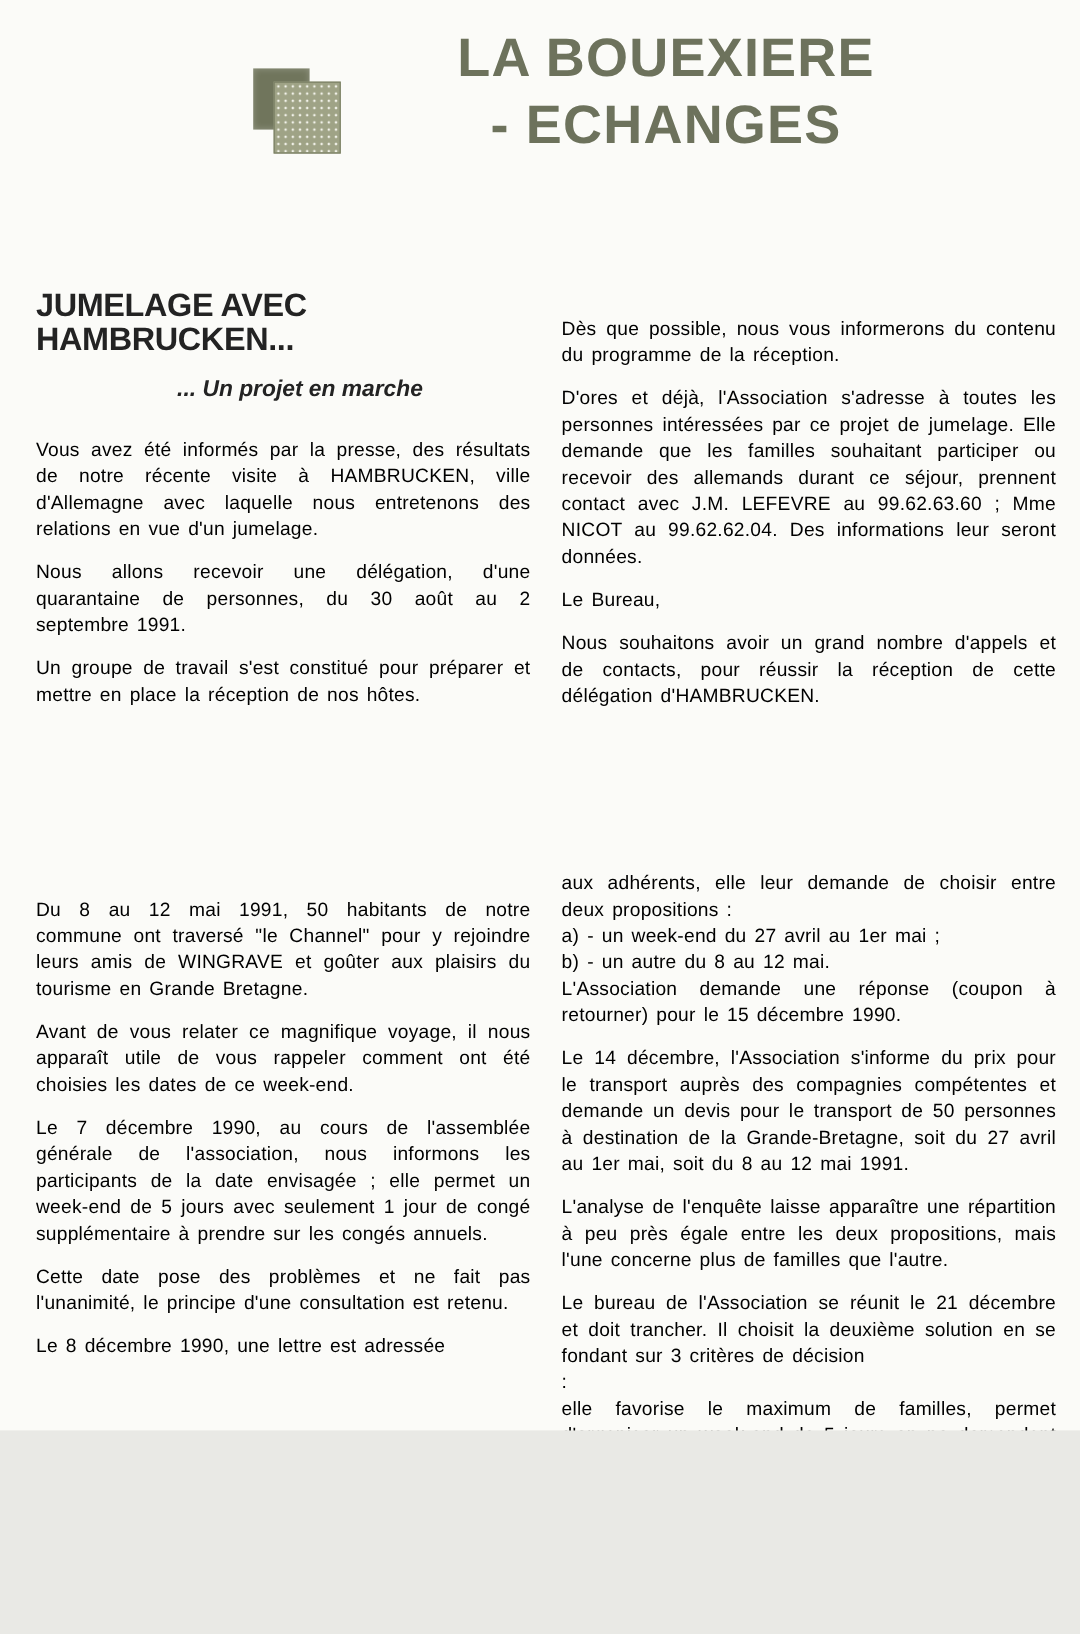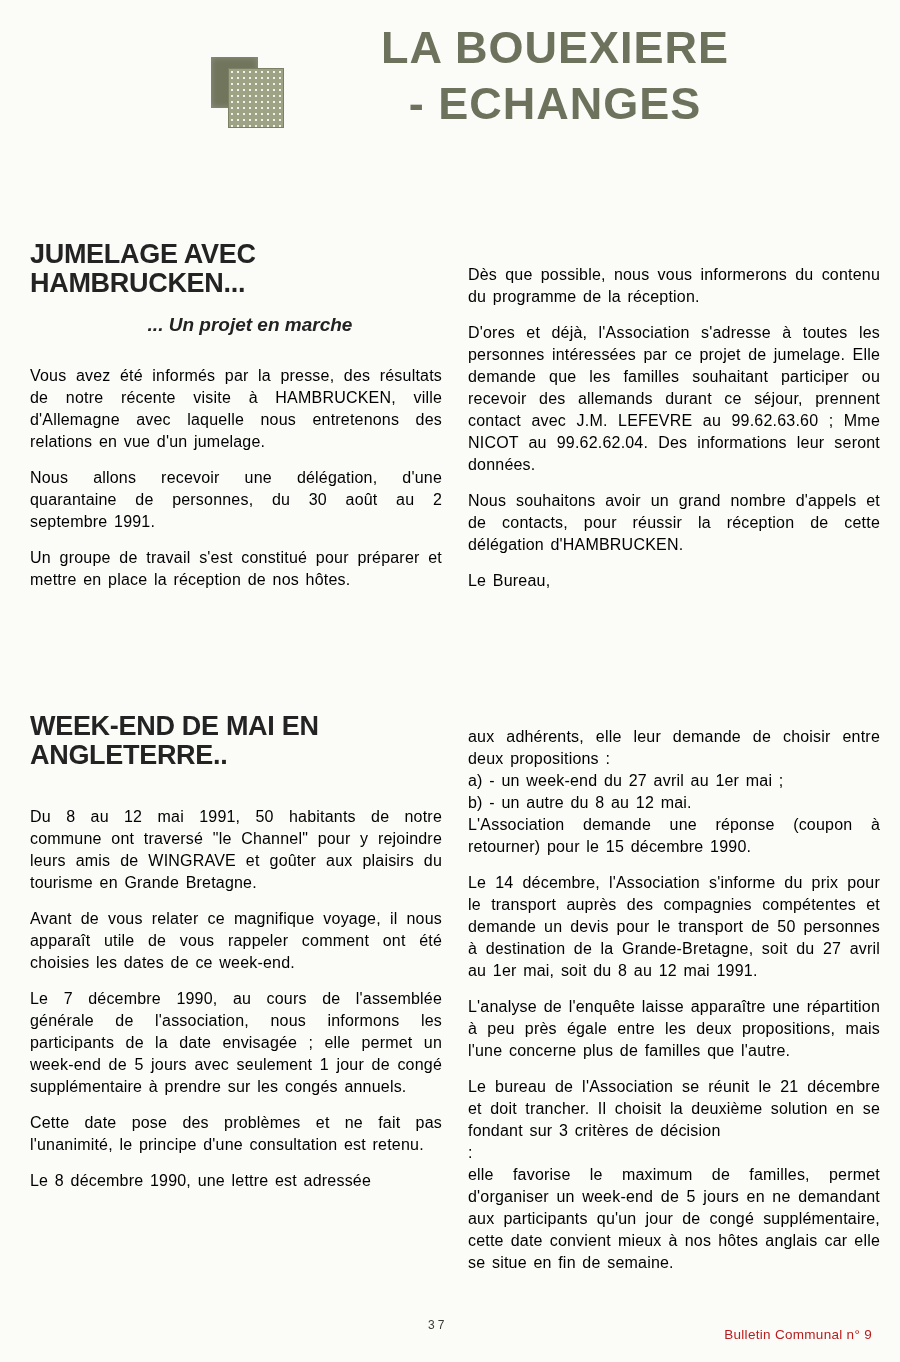--- a/index.html
+++ b/index.html
@@ -1,19 +1,19 @@
 <!DOCTYPE html>
 <html lang="fr"><head>
 <meta charset="utf-8">
 <style>
   html,body{margin:0;padding:0;}
   body{background:#e9e9e5;}
   .page{
     position:relative;
-    width:900px;height:1362px;
+    width:900px;height:1192px;
     margin:0 auto;
     background:#fbfbf8;
     overflow:hidden;
     font-family:"Liberation Sans", sans-serif;
     color:#2d2d2d;
   }
   
   .logo{position:absolute;left:210px;top:55px;width:90px;height:80px;}
   .logo-back{position:absolute;left:1px;top:2px;width:47px;height:51px;background:#70755c;box-shadow:inset 0 0 6px rgba(255,255,255,.25);}
   .logo-front{
@@ -92,27 +92,25 @@
 HAMBRUCKEN...</h2>
     <p class="sec-subtitle">... Un projet en marche</p>
     <p class="body-p first-after-head">Vous avez été informés par la presse, des résultats de notre récente visite à HAMBRUCKEN, ville d'Allemagne avec laquelle nous entretenons des relations en vue d'un jumelage.</p>
     <p class="body-p">Nous allons recevoir une délégation, d'une quarantaine de personnes, du 30 août au 2 septembre 1991.</p>
     <p class="body-p">Un groupe de travail s'est constitué pour préparer et mettre en place la réception de nos hôtes.</p>
   </div>
 
   <div class="col col-s1-right">
     <p class="body-p">Dès que possible, nous vous informerons du contenu du programme de la réception.</p>
     <p class="body-p">D'ores et déjà, l'Association s'adresse à toutes les personnes intéressées par ce projet de jumelage. Elle demande que les familles souhaitant participer ou recevoir des allemands durant ce séjour, prennent contact avec J.M. LEFEVRE au 99.62.63.60 ; Mme NICOT au 99.62.62.04. Des informations leur seront données.</p>
+    <p class="body-p">Le Bureau,</p>
     <p class="body-p">Nous souhaitons avoir un grand nombre d'appels et de contacts, pour réussir la réception de cette délégation d'HAMBRUCKEN.</p>
-    <p class="body-p">Le Bureau,</p>
   </div>
 
   <div class="col col-s2-left">
-    <h2 class="sec-heading">WEEK-END DE MAI EN
-ANGLETERRE..</h2>
     <p class="body-p first-after-head">Du 8 au 12 mai 1991, 50 habitants de notre commune ont traversé "le Channel" pour y rejoindre leurs amis de WINGRAVE et goûter aux plaisirs du tourisme en Grande Bretagne.</p>
     <p class="body-p">Avant de vous relater ce magnifique voyage, il nous apparaît utile de vous rappeler comment ont été choisies les dates de ce week-end.</p>
     <p class="body-p">Le 7 décembre 1990, au cours de l'assemblée générale de l'association, nous informons les participants de la date envisagée ; elle permet un week-end de 5 jours avec seulement 1 jour de congé supplémentaire à prendre sur les congés annuels.</p>
     <p class="body-p">Cette date pose des problèmes et ne fait pas l'unanimité, le principe d'une consultation est retenu.</p>
     <p class="body-p">Le 8 décembre 1990, une lettre est adressée</p>
   </div>
 
   <div class="col col-s2-right">
     <p class="body-p">aux adhérents, elle leur demande de choisir entre deux propositions :
 a) - un week-end du 27 avril au 1er mai ;

